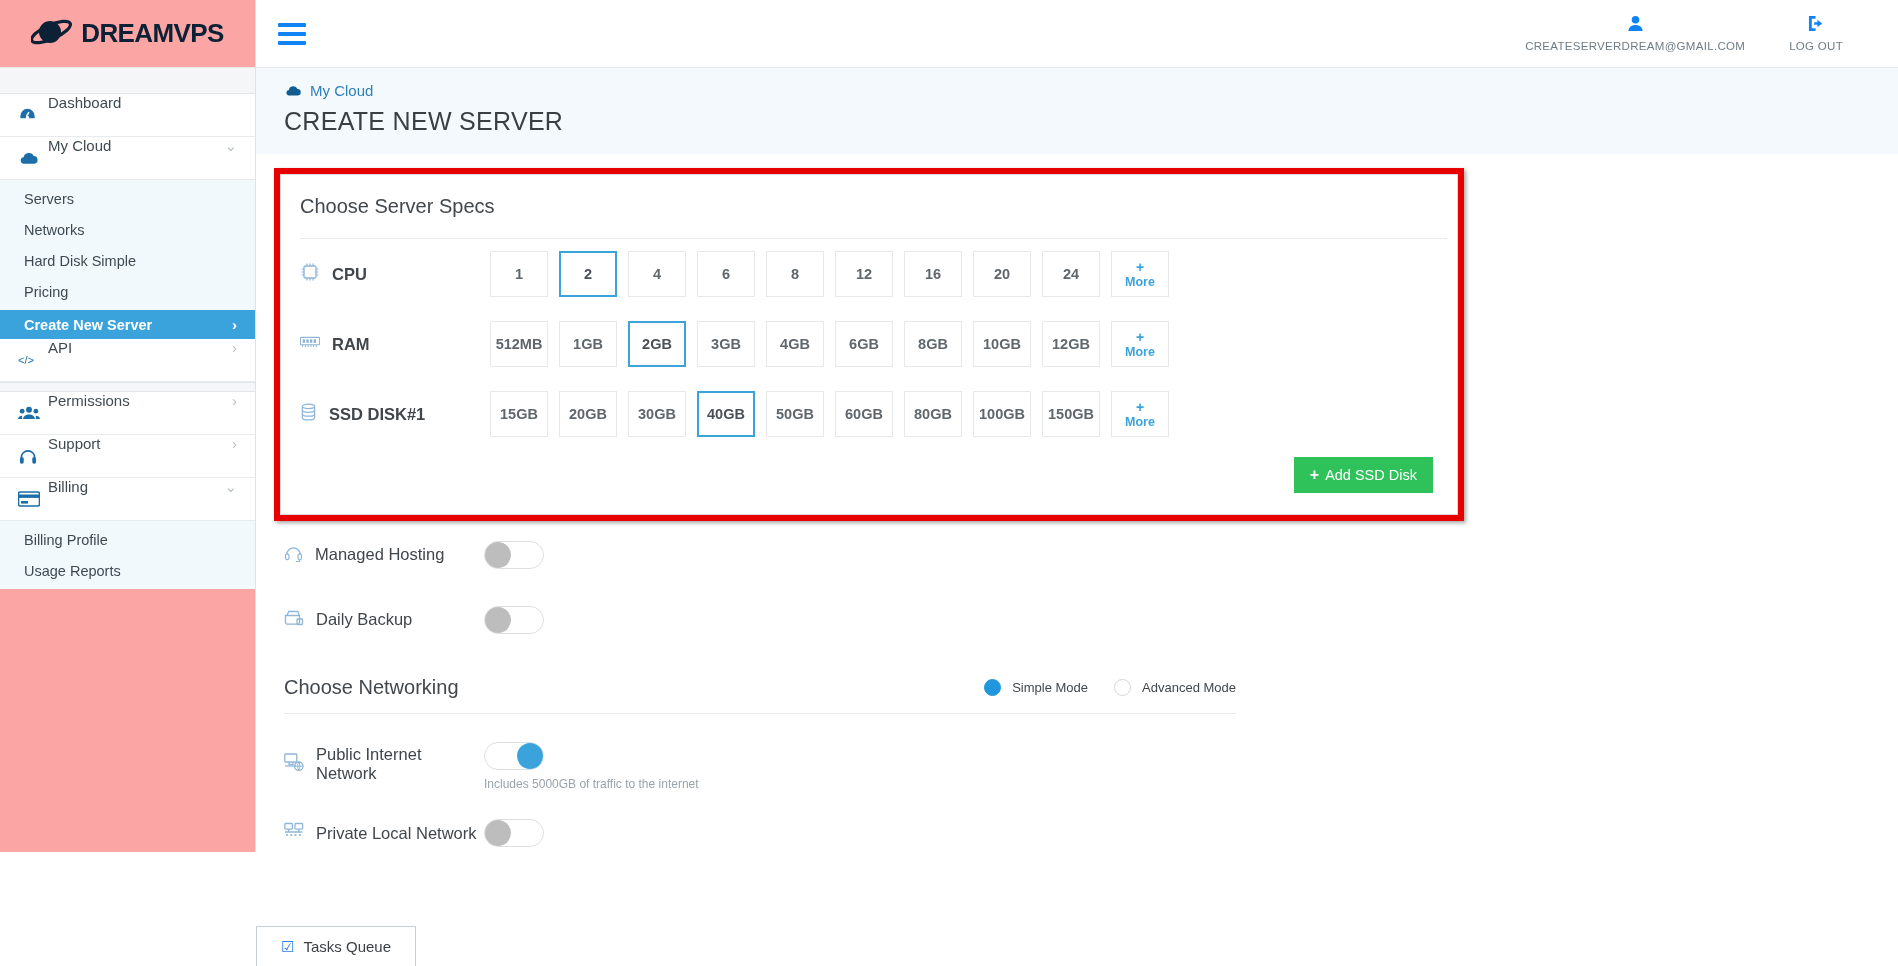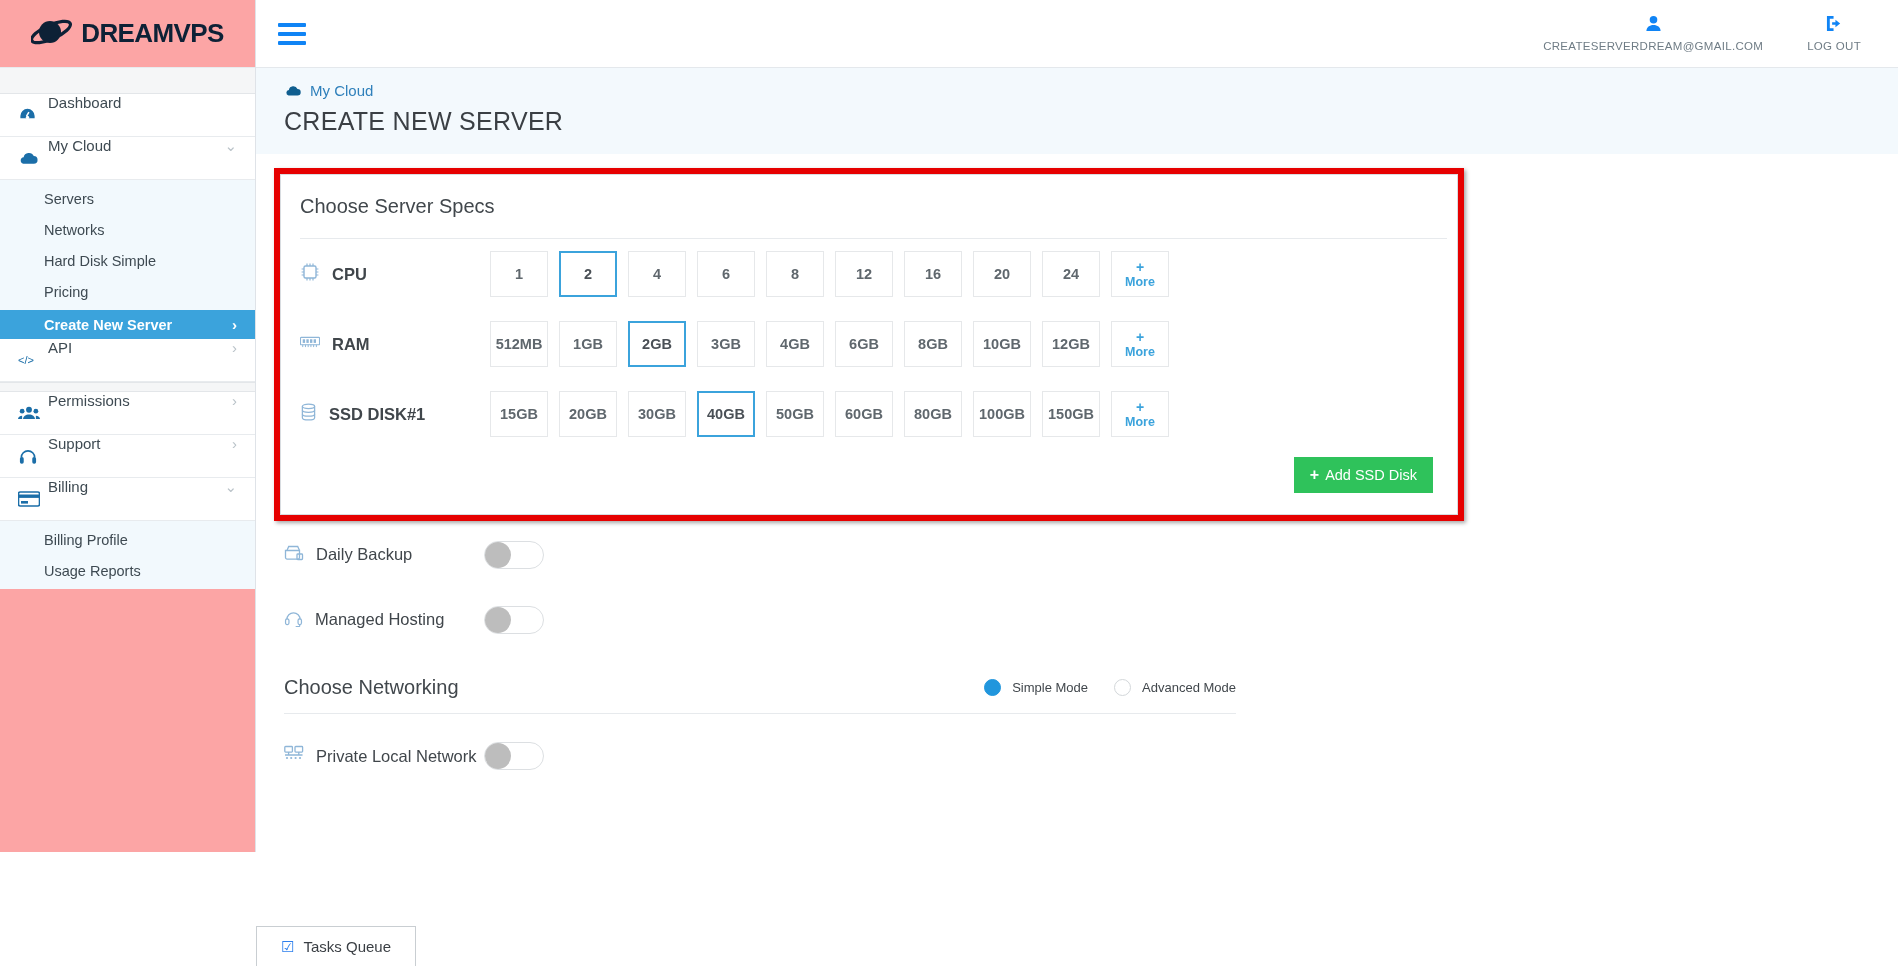--- a/index.html
+++ b/index.html
@@ -37,21 +37,21 @@
     font-size: 15px; color: #3e4a52;
     cursor: pointer; background: #fff;
   }
   .nav-item .ic { width: 30px; display: flex; align-items: center; color: #1b6ea8; }
   .nav-item .lbl { flex: 1; }
   .nav-item .arrow { color: #b9c2c8; font-size: 15px; }
   .nav-item .arrow.down { color: #b9c2c8; }
   .sub-group { background: #f2f9fd; }
   .sub-item {
     display: flex; align-items: center;
-    height: 25px; padding: 0 18px 0 44px;
+    height: 25px; padding: 0 18px 0 24px;
     font-size: 14.5px; color: #3e4a52; cursor: pointer;
   }
   .sub-item.active {
     background: #3ba3dc; color: #fff; font-weight: bold; height: 29px;
     justify-content: space-between;
   }
   .sub-item.active .chev { font-weight: bold; font-size: 15px; }
   .pad4 { height: 6px; }
   .pad-group { height: 10px; background:#f5f6f7; border-top:1px solid #e3e6e9; border-bottom:1px solid #e3e6e9;}
 
@@ -61,21 +61,21 @@
     height: 68px; background: #fff;
     border-bottom: 1px solid #e4e8ec;
     display: flex; align-items: center; padding: 0 0 0 22px;
   }
   .burger { width: 28px; cursor: pointer; }
   .burger span {
     display: block; height: 4px; background: #1084f5; border-radius: 1px;
     margin-bottom: 5px;
   }
   .burger span:last-child { margin-bottom: 0; }
-  .topbar-right { margin-left: auto; display: flex; align-items: center; gap: 0; padding-right: 15px; }
+  .topbar-right { margin-left: auto; display: flex; align-items: center; gap: 0; padding-right: 33px; }
   .tb-item {
     display: flex; flex-direction: column; align-items: center; justify-content: center;
     padding: 0 22px; cursor: pointer; gap: 4px;
   }
   .tb-item .ic { color: #1084f5; }
   .tb-item .lbl { font-size: 11.5px; color: #6f7c85; letter-spacing: 0.3px; }
 
   .page-head { background: #f3f9fd; padding: 14px 0 18px 28px; }
   .crumb { display: flex; align-items: center; gap: 8px; font-size: 15px; color: #2f80bb; cursor: pointer; }
   .crumb .ic { color: #0f5e8f; display: flex; }
@@ -456,64 +456,84 @@
             </button>
           </div>
         </div>
       </div>
 
       <div class="below">
 
         <div class="toggle-row">
           <div class="toggle-label">
             <span>
-              <svg width="20" height="17" viewBox="0 0 20 17">
-                  <path d="M1.5 6.5h14v7a1.6 1.6 0 01-1.6 1.6H3.1a1.6 1.6 0 01-1.6-1.6z" fill="none" stroke="#8fb6d8" stroke-width="1.3"></path>
-                  <path d="M3 6.5l1.7-4h9l1.8 4" fill="none" stroke="#8fb6d8" stroke-width="1.3"></path>
-                  <rect x="13" y="10" width="5.5" height="5.5" rx="0.8" fill="none" stroke="#8fb6d8" stroke-width="1.3"></rect>
-                </svg>
-            </span>
-            <span class="txt">Daily Backup</span>
-          </div>
-          <div class="switch">
-              <span class="knob"></span>
-            </div>
-        </div>
-
-        <div class="toggle-row">
-          <div class="toggle-label">
-            <span>
               <svg width="19" height="18" viewBox="0 0 20 19">
                   <path d="M3 11a7 7 0 0114 0" fill="none" stroke="#8fb6d8" stroke-width="1.3"></path>
                   <rect x="1.6" y="10.5" width="3.6" height="6" rx="1.6" fill="none" stroke="#8fb6d8" stroke-width="1.3"></rect>
                   <rect x="14.8" y="10.5" width="3.6" height="6" rx="1.6" fill="none" stroke="#8fb6d8" stroke-width="1.3"></rect>
                   <path d="M16.6 16.5v.8a1.3 1.3 0 01-1.3 1.3h-3" fill="none" stroke="#8fb6d8" stroke-width="1.3"></path>
                 </svg>
             </span>
             <span class="txt">Managed Hosting</span>
           </div>
           <div class="switch">
               <span class="knob"></span>
             </div>
         </div>
 
+        <div class="toggle-row">
+          <div class="toggle-label">
+            <span>
+              <svg width="20" height="17" viewBox="0 0 20 17">
+                  <path d="M1.5 6.5h14v7a1.6 1.6 0 01-1.6 1.6H3.1a1.6 1.6 0 01-1.6-1.6z" fill="none" stroke="#8fb6d8" stroke-width="1.3"></path>
+                  <path d="M3 6.5l1.7-4h9l1.8 4" fill="none" stroke="#8fb6d8" stroke-width="1.3"></path>
+                  <rect x="13" y="10" width="5.5" height="5.5" rx="0.8" fill="none" stroke="#8fb6d8" stroke-width="1.3"></rect>
+                </svg>
+            </span>
+            <span class="txt">Daily Backup</span>
+          </div>
+          <div class="switch">
+              <span class="knob"></span>
+            </div>
+        </div>
+
         <div class="section-head">
           <span class="st">Choose Networking</span>
           <div class="radios">
             <div class="radio sel">
               <span class="dot"></span>
               <span class="rl">Simple Mode</span>
             </div>
             <div class="radio">
               <span class="dot"></span>
               <span class="rl">Advanced Mode</span>
             </div>
           </div>
         </div>
 
+        <div class="net-row">
+          <div class="net-label">
+            <span>
+              <svg width="20" height="19" viewBox="0 0 20 19">
+                  <rect x="0.8" y="1" width="12" height="8" rx="0.9" fill="none" stroke="#8fb6d8" stroke-width="1.3"></rect>
+                  <path d="M5 9v2.5h4V9" fill="none" stroke="#8fb6d8" stroke-width="1.3"></path>
+                  <path d="M1 13h11" stroke="#8fb6d8" stroke-width="1.3"></path>
+                  <circle cx="14.8" cy="13.2" r="4.2" fill="none" stroke="#8fb6d8" stroke-width="1.3"></circle>
+                  <path d="M10.6 13.2h8.4M14.8 9c1.6 2.4 1.6 6 0 8.4M14.8 9c-1.6 2.4-1.6 6 0 8.4" fill="none" stroke="#8fb6d8" stroke-width="1"></path>
+                </svg>
+            </span>
+            <span class="txt">Public Internet Network</span>
+          </div>
+          <div class="net-right">
+            <div class="switch on">
+                <span class="knob"></span>
+              </div>
+            <span class="net-note">Includes 5000GB of traffic to the internet</span>
+          </div>
+        </div>
 
         <div class="net-row">
           <div class="net-label">
             <span>
               <svg width="20" height="19" viewBox="0 0 20 19">
                   <rect x="0.8" y="1.5" width="7.6" height="5.6" rx="0.8" fill="none" stroke="#8fb6d8" stroke-width="1.3"></rect>
                   <rect x="11" y="1.5" width="7.6" height="5.6" rx="0.8" fill="none" stroke="#8fb6d8" stroke-width="1.3"></rect>
                   <path d="M4.6 7.1v2.6M14.8 7.1v2.6M1 10h17.5" fill="none" stroke="#8fb6d8" stroke-width="1.3"></path>
                   <g fill="#8fb6d8">
                     <circle cx="3" cy="13" r="1.1"></circle>

